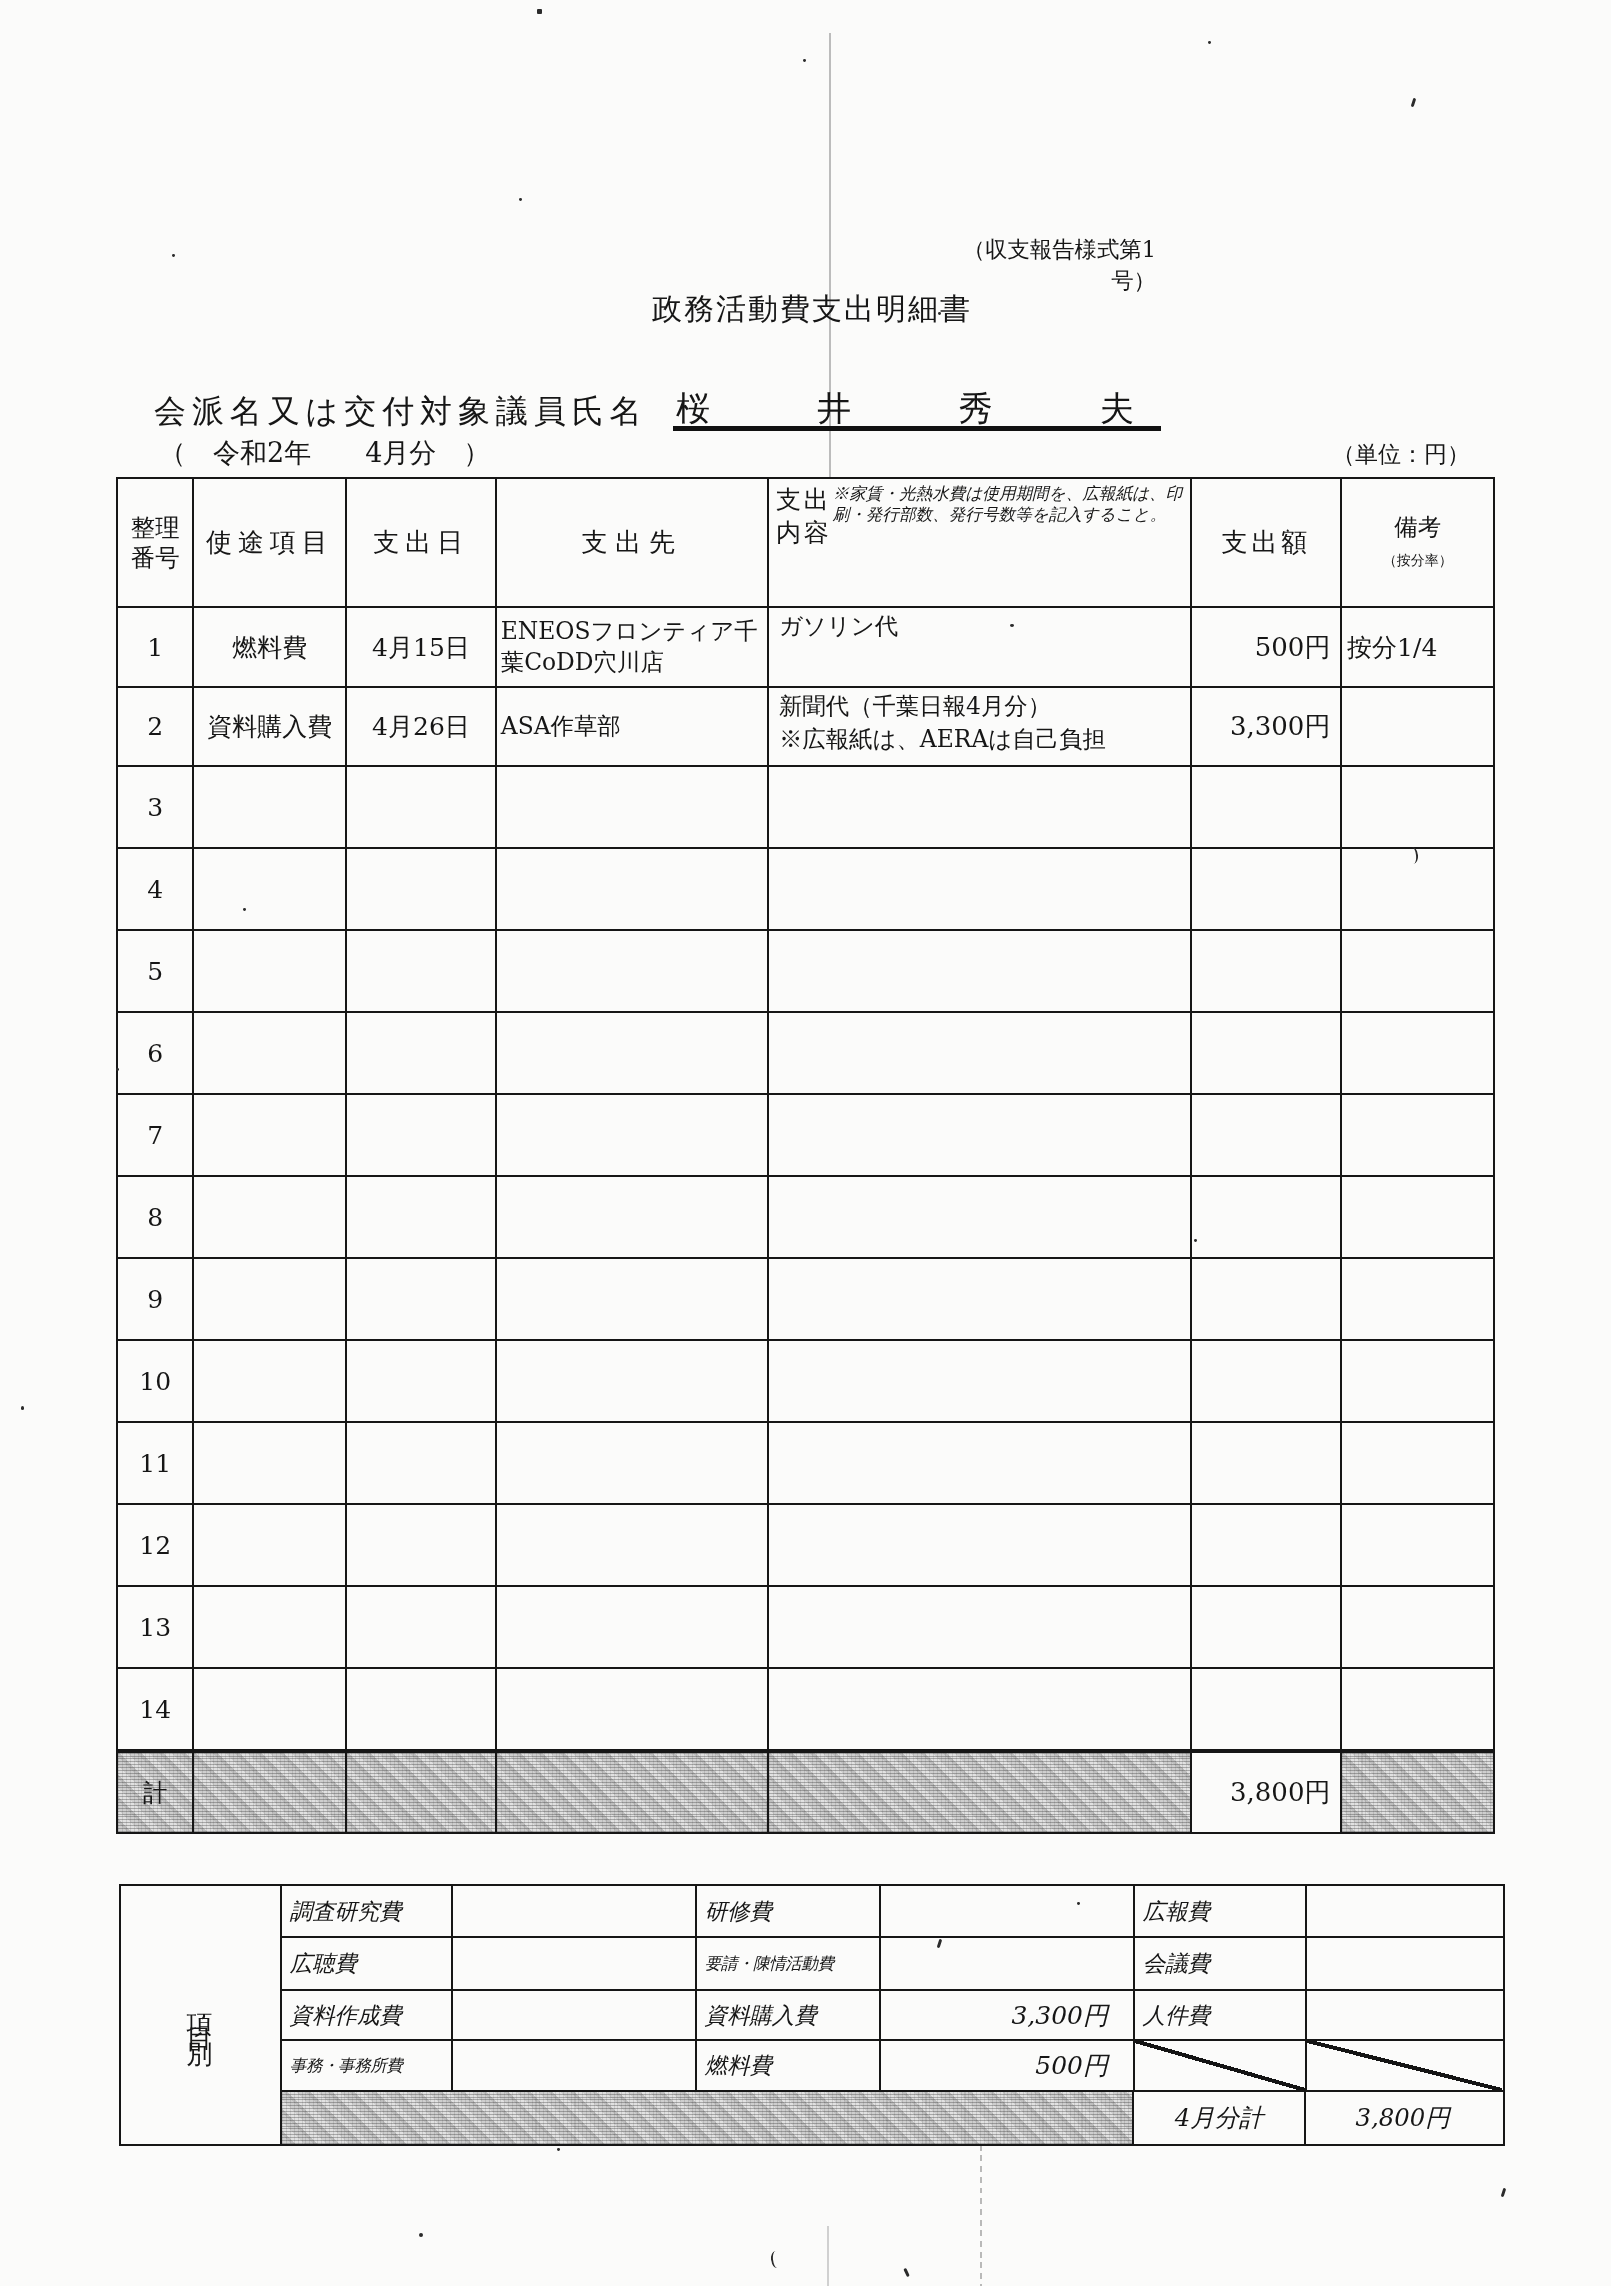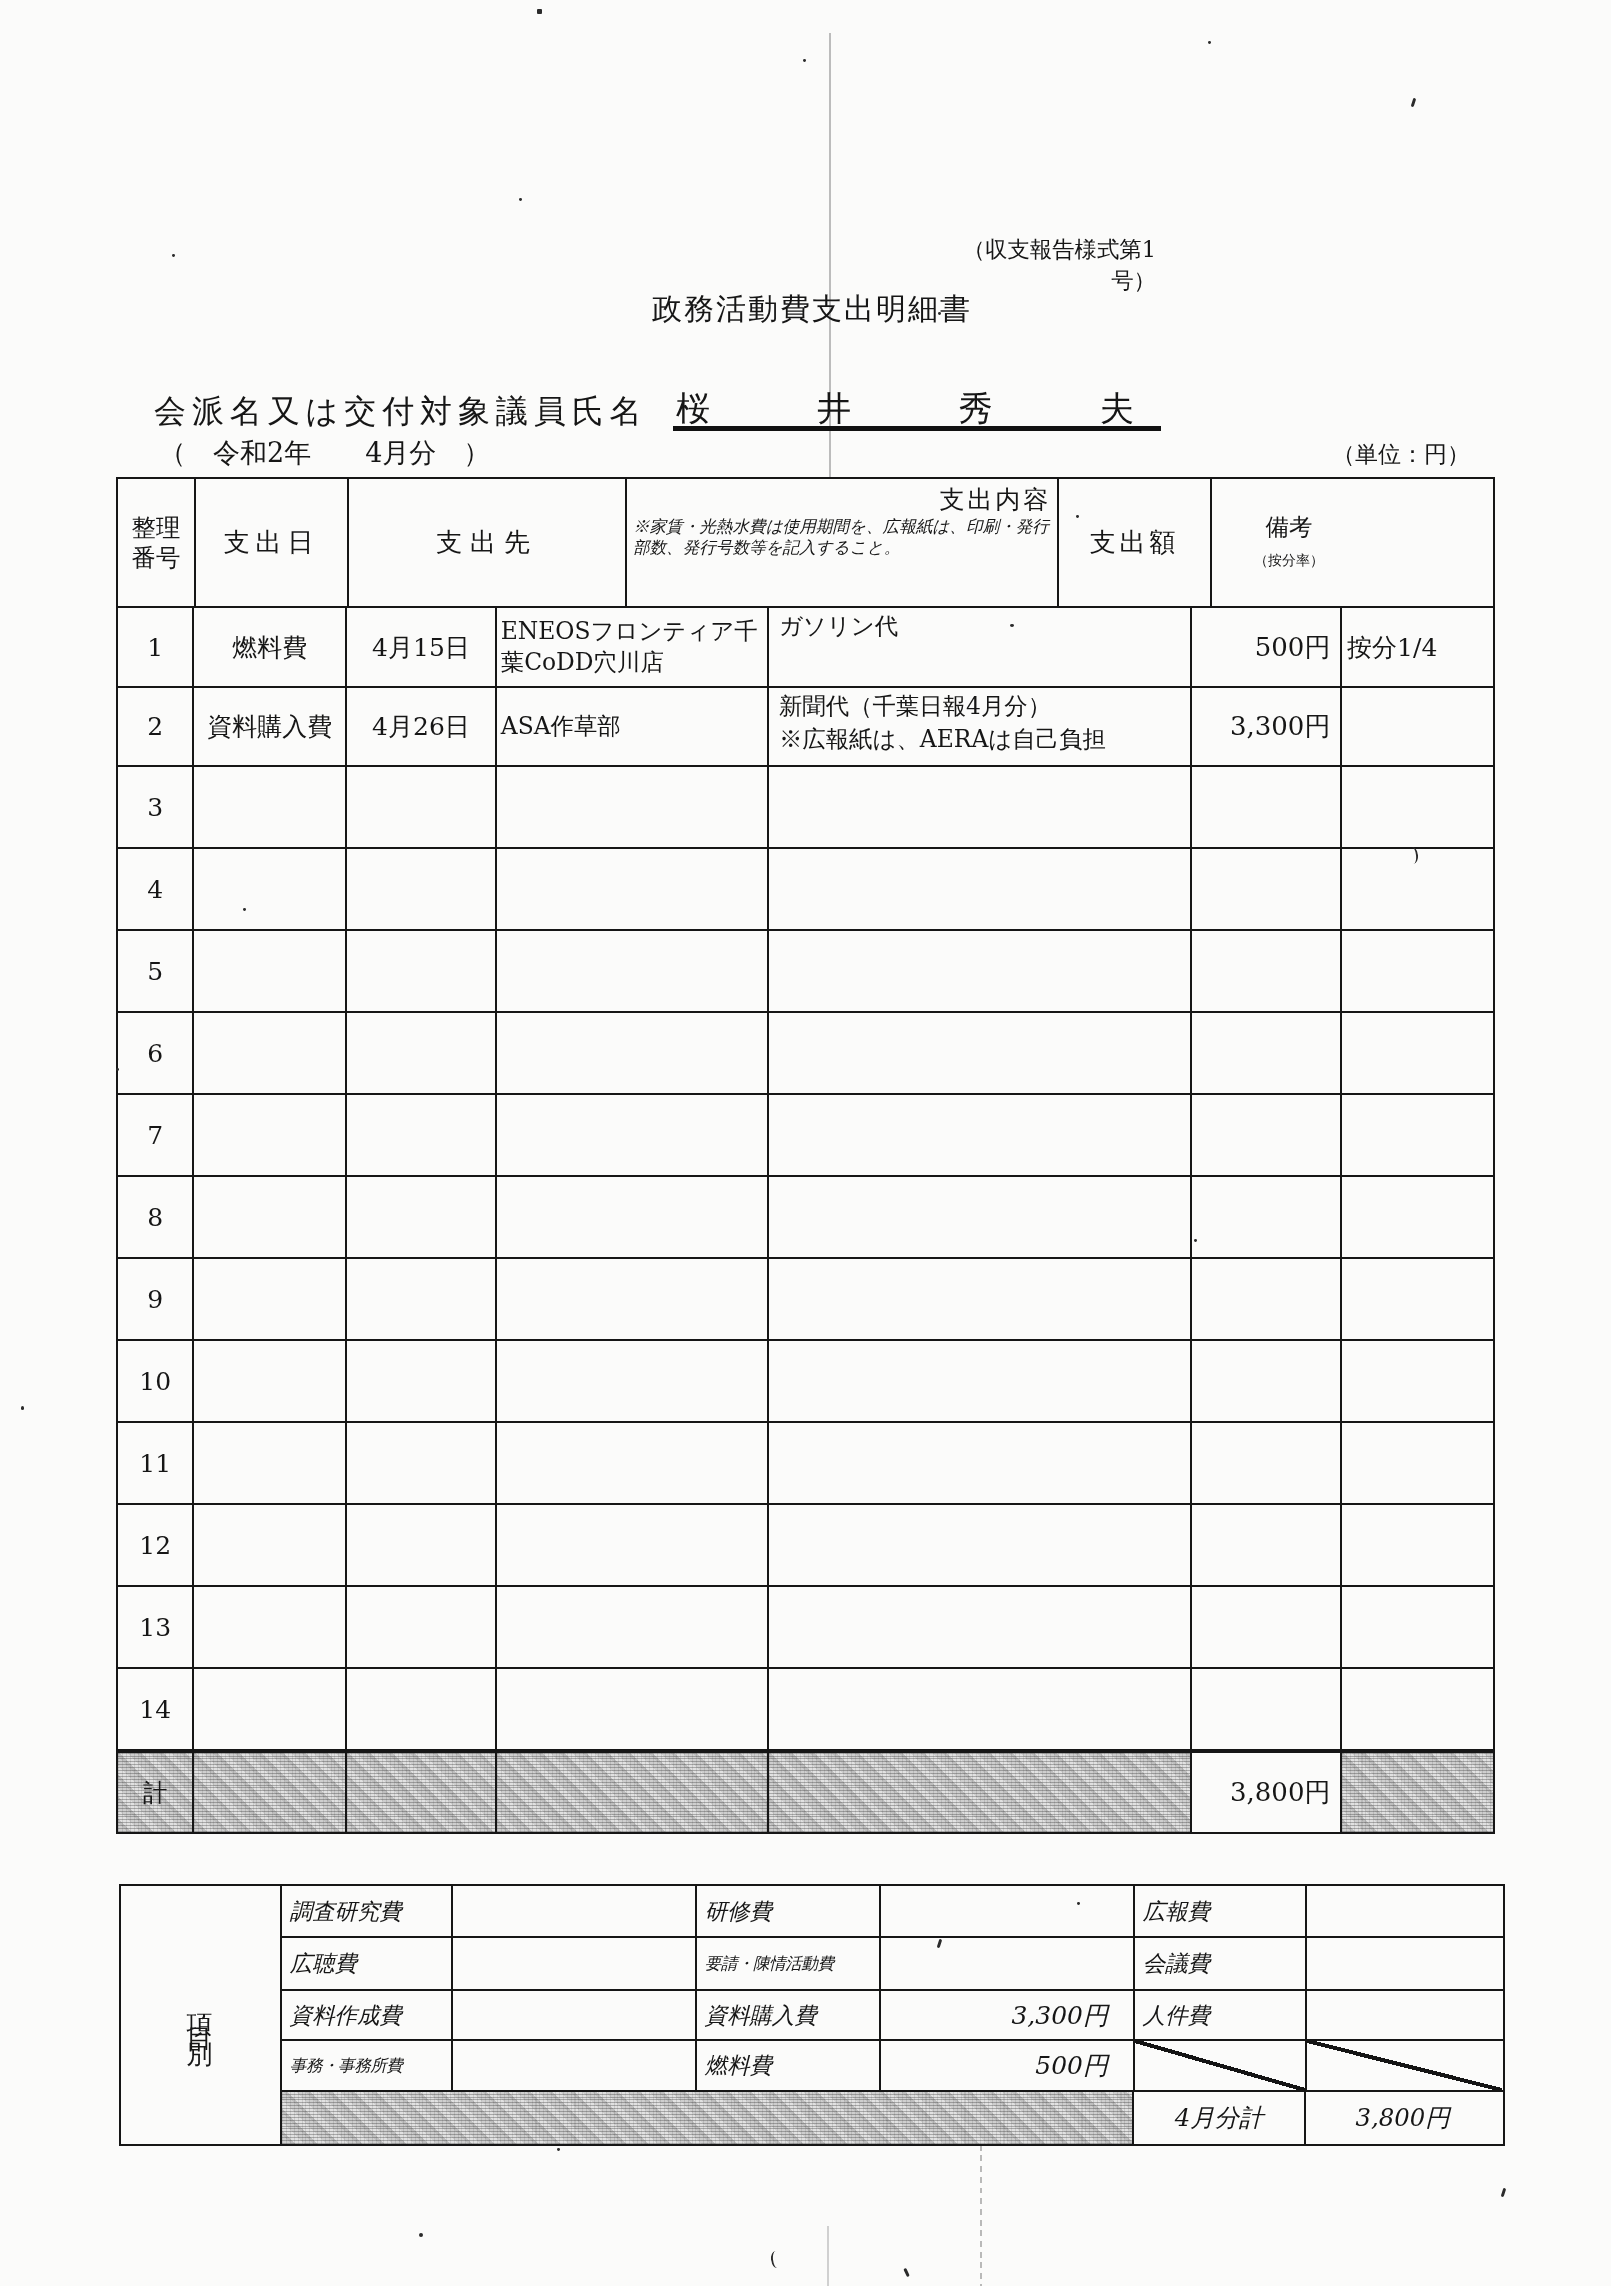--- a/index.html
+++ b/index.html
@@ -47,21 +47,21 @@
   .re{height:82px;}
   .rt{height:81px;border-top:2px solid var(--ink);}
   .hd{font-size:26px;}
   .hd-no{font-size:24.4px;line-height:1.2;text-align:center;}
   .hd-item{letter-spacing:5.9px;}
   .hd-date{letter-spacing:5.9px;}
   .hd-payee{letter-spacing:7.8px;}
   .hd-amount{letter-spacing:3.9px;}
   .hd-note{font-size:23.4px;line-height:1.25;text-align:center;}
   .hd-note .sub{font-size:14px;}
-  .content-head{flex-direction:column;justify-content:flex-start;align-items:flex-end;padding:3.9px 5.9px 2px 5.9px;}
+  .content-head{justify-content:flex-start;align-items:flex-start;padding:3.9px 5.9px 2px 5.9px;}
   .content-head .t{font-size:25px;text-align:center;letter-spacing:2.9px;}
   .content-head .n{font-size:16.6px;line-height:1.3;text-align:left;font-style:italic;}
   .cell-no{font-size:25px;}
   .cell-item{font-size:25px;}
   .cell-date{font-size:25px;}
   .cell-payee{font-size:23.4px;line-height:1.32;justify-content:flex-start;text-align:left;padding:2px 3.9px;overflow-wrap:anywhere;}
   .cell-content{font-size:23.4px;line-height:1.4;justify-content:flex-start;text-align:left;padding:2px 3.9px 2px 9.8px;flex-direction:column;align-items:flex-start;}
   .cell-content .l{display:block;}
   .cell-amount{font-size:26px;justify-content:flex-end;padding-right:9.8px;}
   .cell-note{font-size:25px;justify-content:flex-start;padding-left:4.9px;}
@@ -124,20 +124,21 @@
 
   <div class="mtable">
 
     <div class="mrow hrow">
       <div class="mcell w1 hd-no">
         <span>
           <span>整理</span><br>
           <span>番号</span>
         </span>
       </div>
+      <div class="mcell w2 hd hd-item">使途項目</div>
       <div class="mcell w3 hd hd-date">支出日</div>
       <div class="mcell w4 hd hd-payee">支出先</div>
       <div class="mcell w5 content-head">
         <div class="t">支出内容</div>
         <div class="n">※家賃・光熱水費は使用期間を、広報紙は、印刷・発行部数、発行号数等を記入すること。</div>
       </div>
       <div class="mcell w6 hd hd-amount">支出額</div>
       <div class="mcell w7 nr hd-note">
         <span>
           <span>備考</span><br>

